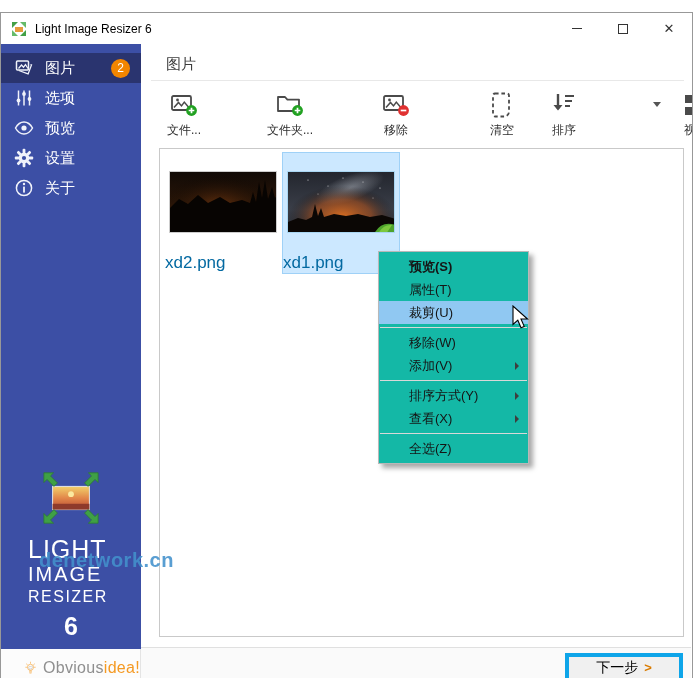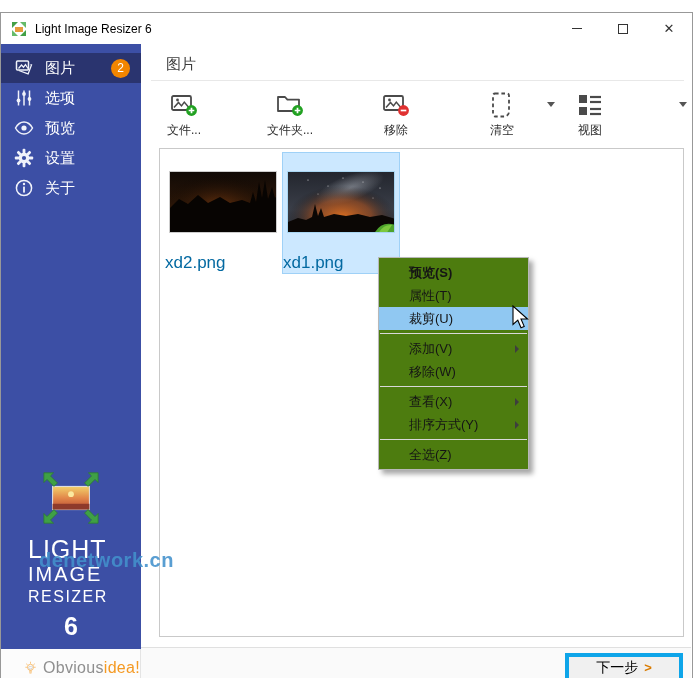--- a/index.html
+++ b/index.html
@@ -58,21 +58,21 @@
   .thumb svg { display:block; }
   .fname { position:absolute; left:0; right:0; top:100px; font-size:17px; color:#0369a1; }
 
   
   .footer { position:absolute; left:140px; right:1px; bottom:3px; height:39px; background:#FAFAFA; border-top:1px solid #E0E0E0; }
   .next-btn { position:absolute; right:8px; top:5px; width:118px; height:29px; background:#F0F0F0; border:4px solid #0ea5e9; display:flex; align-items:center; justify-content:center; font-size:14px; color:#000; cursor:default; }
   .next-arrow { color:#D97B00; font-weight:bold; margin-left:6px; font-size:13px; }
   .bottom-edge { position:absolute; left:0; right:0; bottom:0; height:3px; background:#2F2F2F; }
 
   
-  .context-menu { position:absolute; left:377px; top:244px; width:151px; background:#4d7c0f; border:1px solid #B8B8B8; box-shadow:4px 4px 5px rgba(0,0,0,0.35); padding:3px 0; z-index:40; }
+  .context-menu { position:absolute; left:377px; top:238px; width:151px; background:#14b8a6; border:1px solid #B8B8B8; box-shadow:4px 4px 5px rgba(0,0,0,0.35); padding:3px 0; z-index:40; }
   .menu-item { height:23px; display:flex; align-items:center; padding:0 8px 0 30px; font-size:13px; color:#151515; position:relative; cursor:default; }
   .menu-item.bold { font-weight:bold; }
   .menu-item.highlighted { background:#90C8F2; }
   .mi-arrow { position:absolute; right:9px; top:7.5px; width:0; height:0; border-left:4px solid #3E3E3E; border-top:4px solid transparent; border-bottom:4px solid transparent; }
   .menu-sep { border-top:1px solid #D8D8D8; margin:3px 1px; }
 
   .watermark { position:absolute; left:38px; top:536px; font-size:20px; color:#4391CC; opacity:0.88; z-index:30; letter-spacing:0.5px; font-weight:bold; white-space:nowrap; }
   .cursor { position:absolute; left:510px; top:292px; z-index:50; }
 </style>
 </head>
@@ -270,20 +270,36 @@
                 <svg width="30" height="30" viewBox="0 0 30 30">
                   <path d="M8,3.5 h12 a2,2 0 0 1 2,2 v16 a5,5 0 0 1 -5,5 h-9 a2,2 0 0 1 -2,-2 v-19 a2,2 0 0 1 2,-2 z" fill="none" stroke="#4A4A4A" stroke-width="1.8" stroke-dasharray="3.6,2.8"></path>
                 </svg>
               </span>
               <div class="tlabel">清空</div>
             </div>
           </div>
         </div>
       <div class="toolbar-right" id="toolbar-right">
           <div class="tb-group">
+            <div class="tbtn">
+              <span class="ticon">
+                <svg width="30" height="30" viewBox="0 0 30 30">
+                  <g stroke="#4A4A4A" stroke-width="2.4" fill="none">
+                    <line x1="9" y1="4" x2="9" y2="19"></line>
+                  </g>
+                  <polygon points="4.5,15 9,20.5 13.5,15" fill="#4A4A4A"></polygon>
+                  <g stroke="#4A4A4A" stroke-width="2">
+                    <line x1="16" y1="6" x2="25" y2="6"></line>
+                    <line x1="16" y1="11" x2="23" y2="11"></line>
+                    <line x1="16" y1="16" x2="21" y2="16"></line>
+                  </g>
+                </svg>
+              </span>
+              <div class="tlabel">排序</div>
+            </div>
             <span class="caret"></span>
           </div>
           <div class="tb-group">
             <div class="tbtn">
               <span class="ticon">
                 <svg width="30" height="30" viewBox="0 0 30 30">
                   <g fill="#4A4A4A">
                     <rect x="4" y="5" width="8" height="8"></rect>
                     <rect x="4" y="17" width="8" height="8"></rect>
                   </g>
@@ -382,33 +398,33 @@
         <span>预览(S)</span>
       </div>
       <div class="menu-item">
         <span>属性(T)</span>
       </div>
       <div class="menu-item highlighted">
         <span>裁剪(U)</span>
       </div>
       <div class="menu-sep"></div>
       <div class="menu-item">
+        <span>移除(W)</span>
+      </div>
+      <div class="menu-item">
         <span>添加(V)</span>
         <span class="mi-arrow"></span>
       </div>
-      <div class="menu-item">
-        <span>移除(W)</span>
-      </div>
       <div class="menu-sep"></div>
       <div class="menu-item">
+        <span>排序方式(Y)</span>
+        <span class="mi-arrow"></span>
+      </div>
+      <div class="menu-item">
         <span>查看(X)</span>
-        <span class="mi-arrow"></span>
-      </div>
-      <div class="menu-item">
-        <span>排序方式(Y)</span>
         <span class="mi-arrow"></span>
       </div>
       <div class="menu-sep"></div>
       <div class="menu-item">
         <span>全选(Z)</span>
       </div>
     </div>
 
   <div class="cursor">
     <svg width="22" height="26" viewBox="0 0 22 26">

